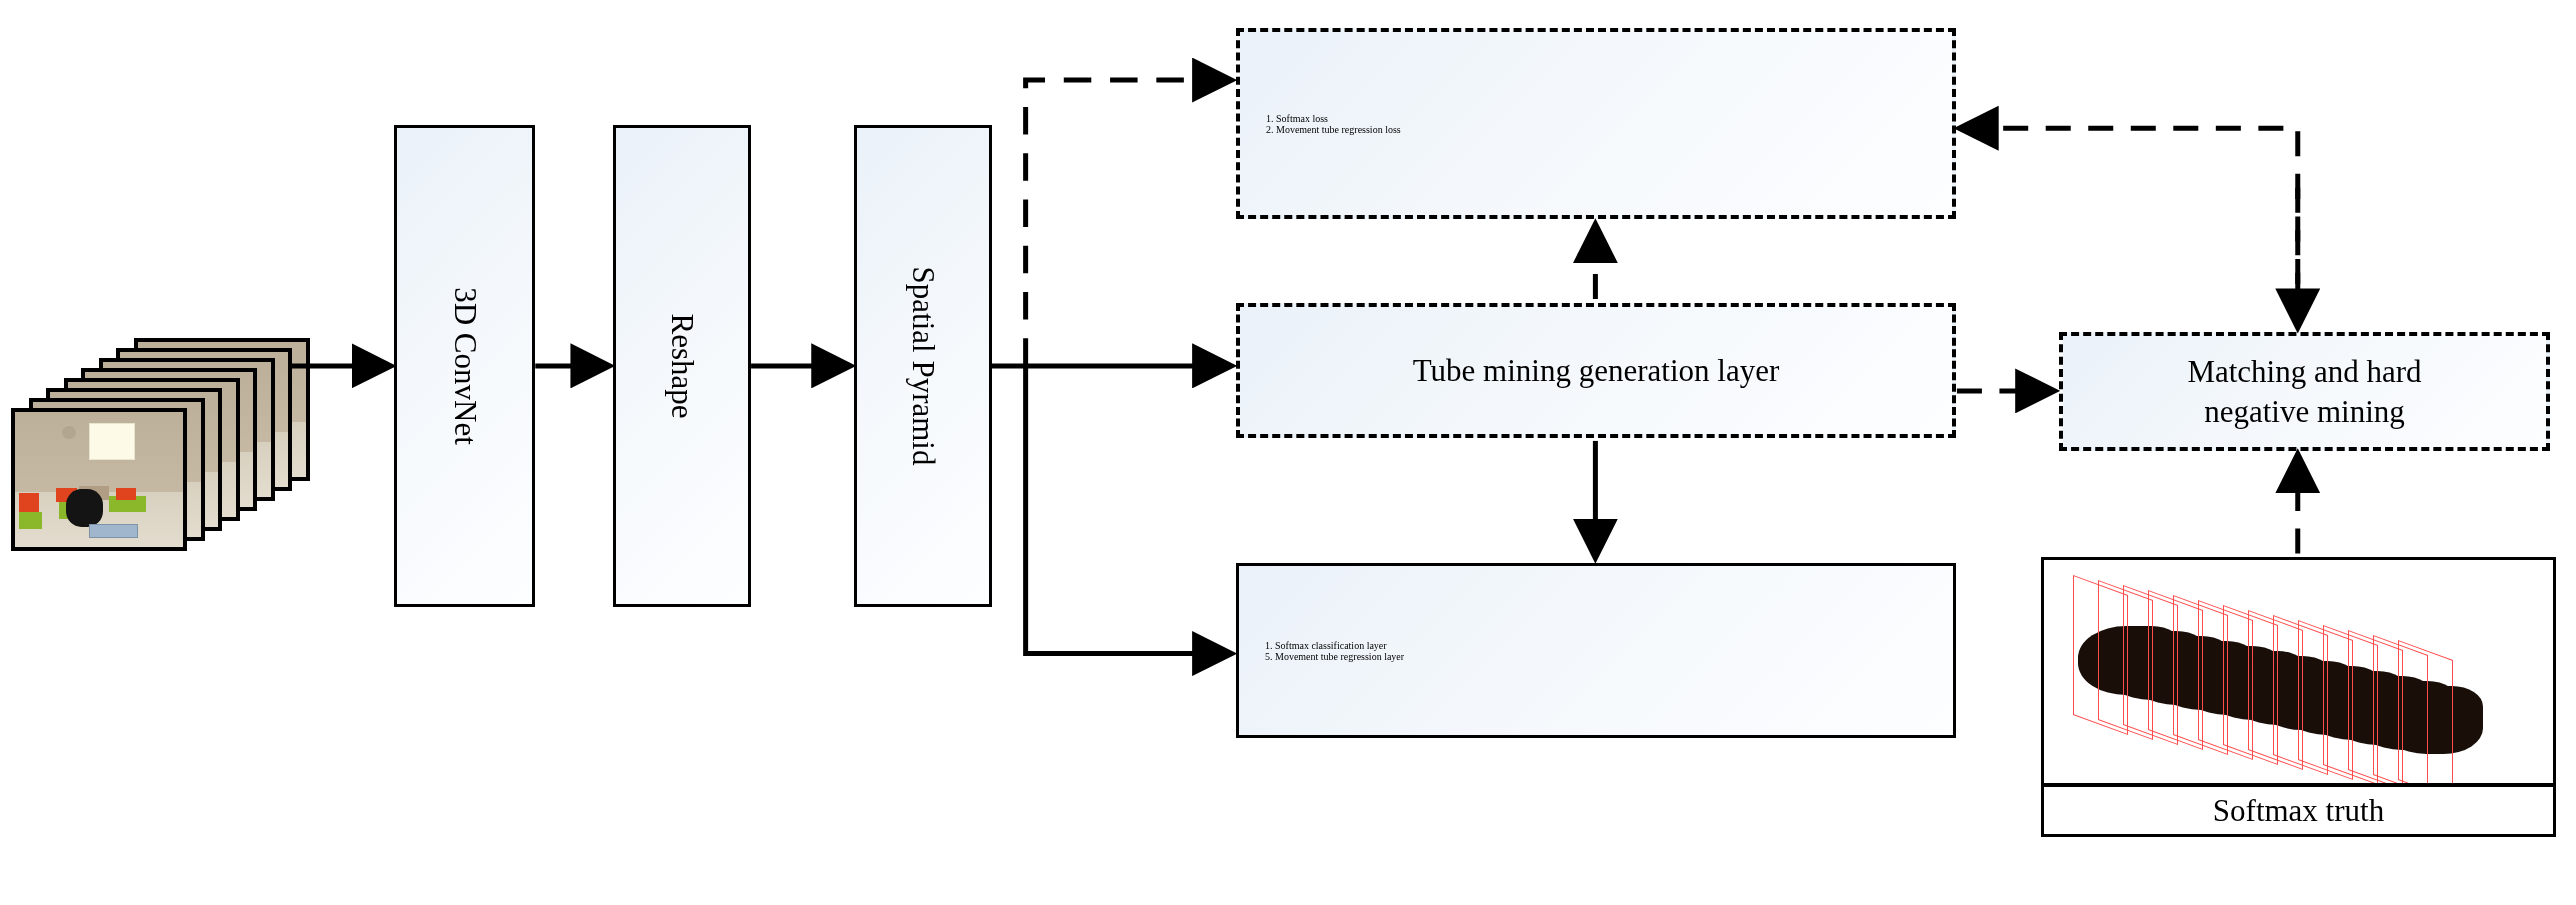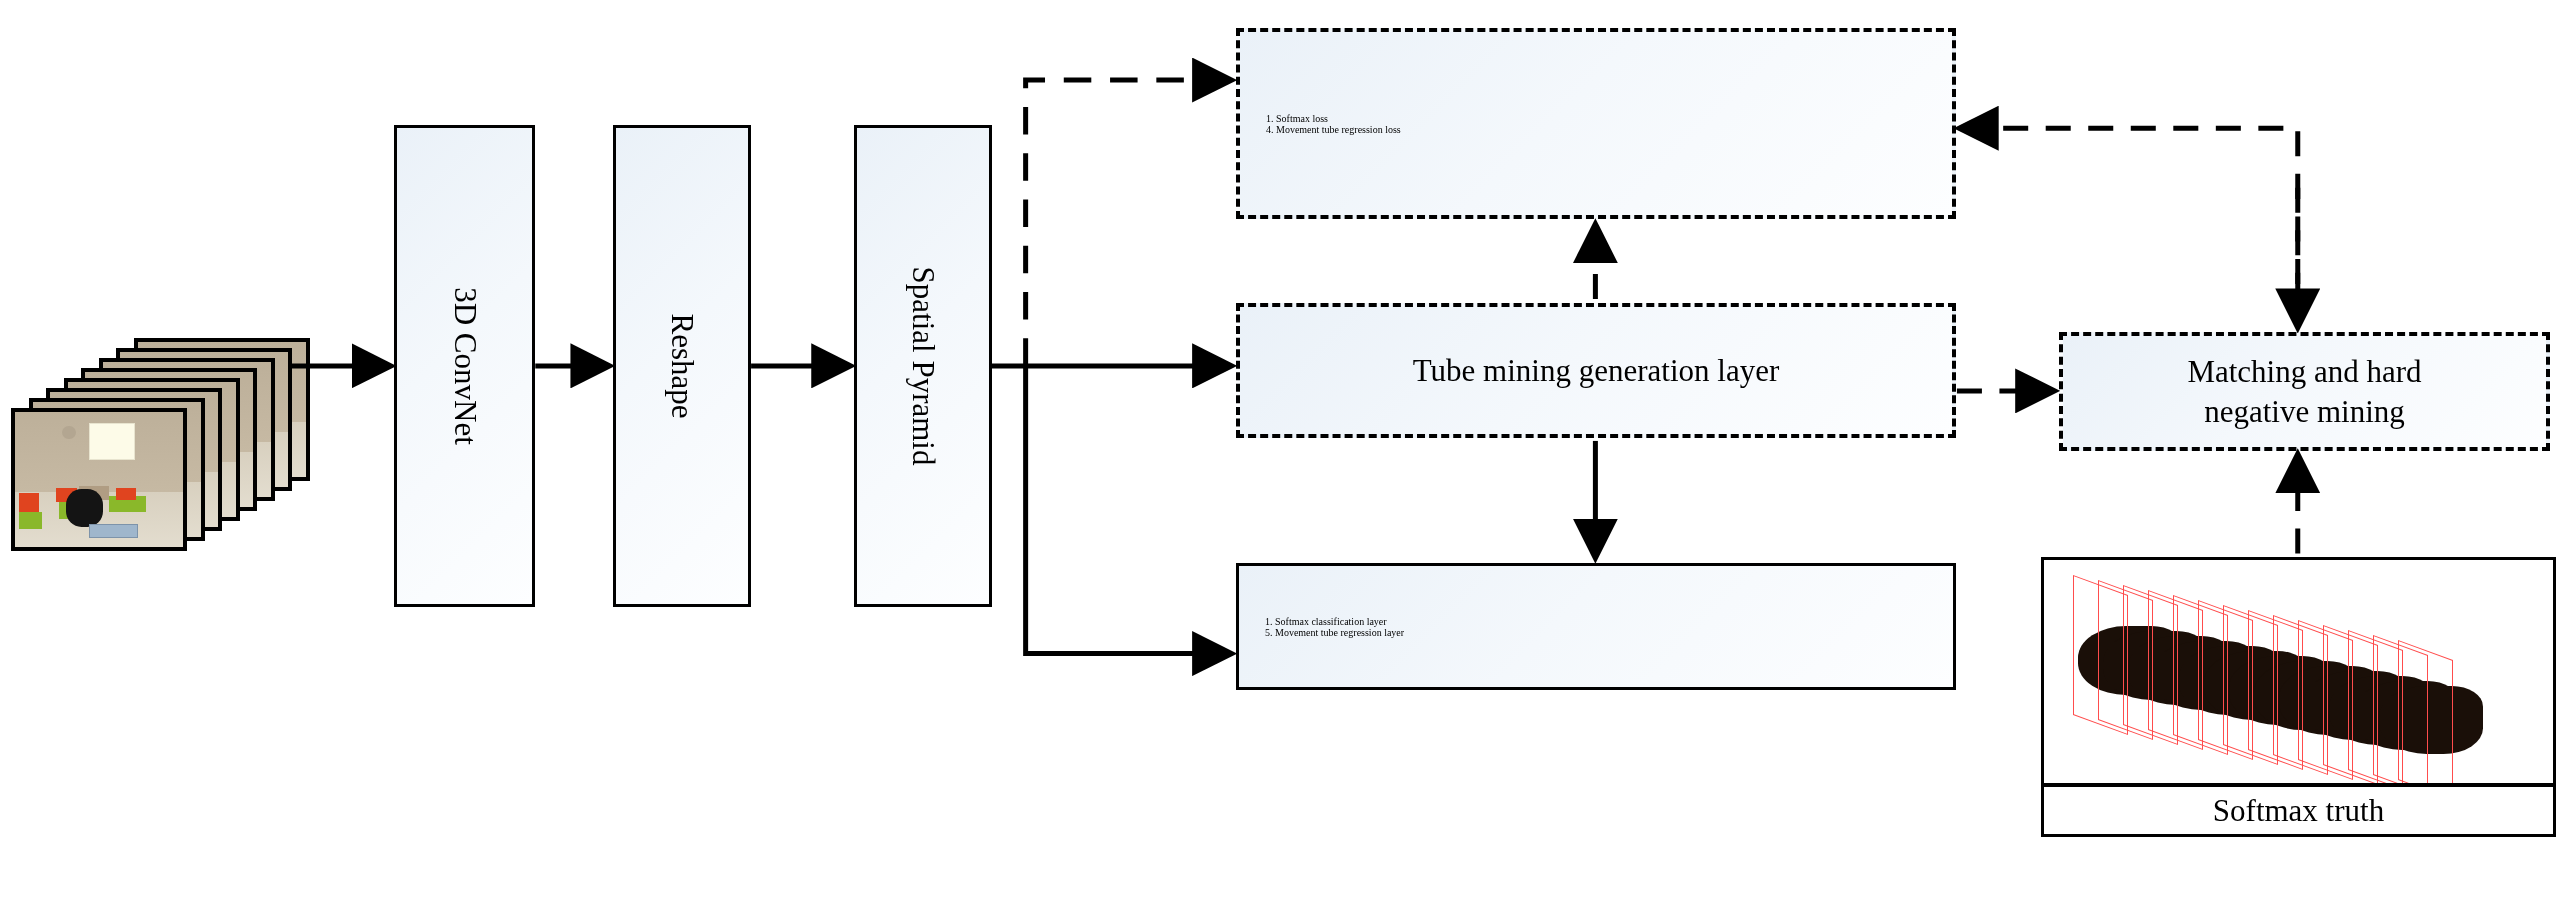--- a/index.html
+++ b/index.html
@@ -186,29 +186,29 @@
     <span class="vlabel">Reshape</span>
   </div>
 
   <div class="blk solid" style="left:854px;top:125px;width:138px;height:482px;">
     <span class="vlabel">Spatial Pyramid</span>
   </div>
 
   <div class="blk dash" style="left:1236px;top:28px;width:720px;height:191px;">
     <div class="pad">
       <span class="line1">1. Softmax loss</span>
-      <span class="line2">4. Movement tube regression loss</span>
+      <span class="line2">2. Movement tube regression loss</span>
     </div>
   </div>
 
   <div class="blk dash" style="left:1236px;top:303px;width:720px;height:135px;">
     <div class="ctr">Tube mining generation layer</div>
   </div>
 
-  <div class="blk solid" style="left:1236px;top:563px;width:720px;height:127px;">
+  <div class="blk solid" style="left:1236px;top:563px;width:720px;height:175px;">
     <div class="pad">
       <span class="line1">1. Softmax classification layer</span>
       <span class="line2">5. Movement tube regression layer</span>
     </div>
   </div>
 
   <div class="blk dash" style="left:2059px;top:332px;width:491px;height:119px;font-family:Liberation Serif, serif;">
     <div class="ctr">
       <span>
         <span>Matching and hard</span><br>

